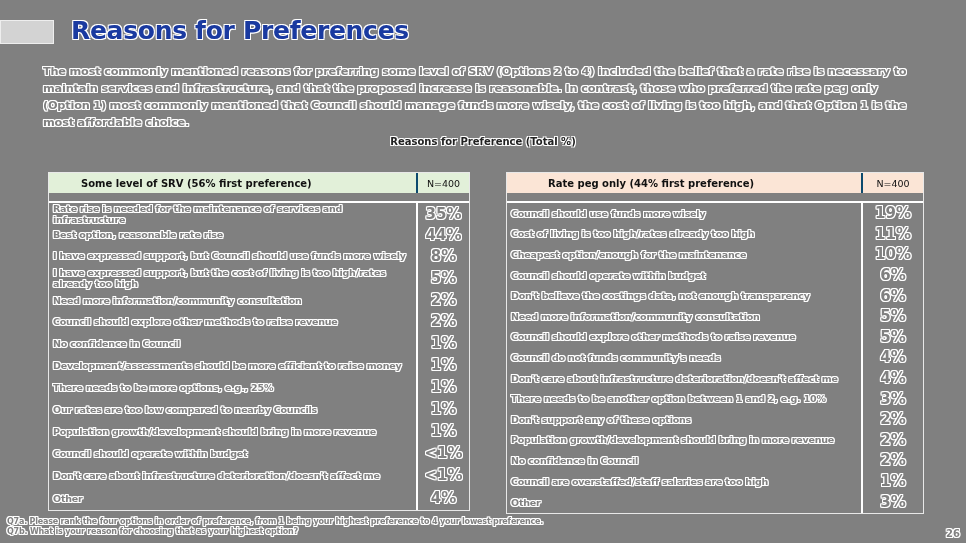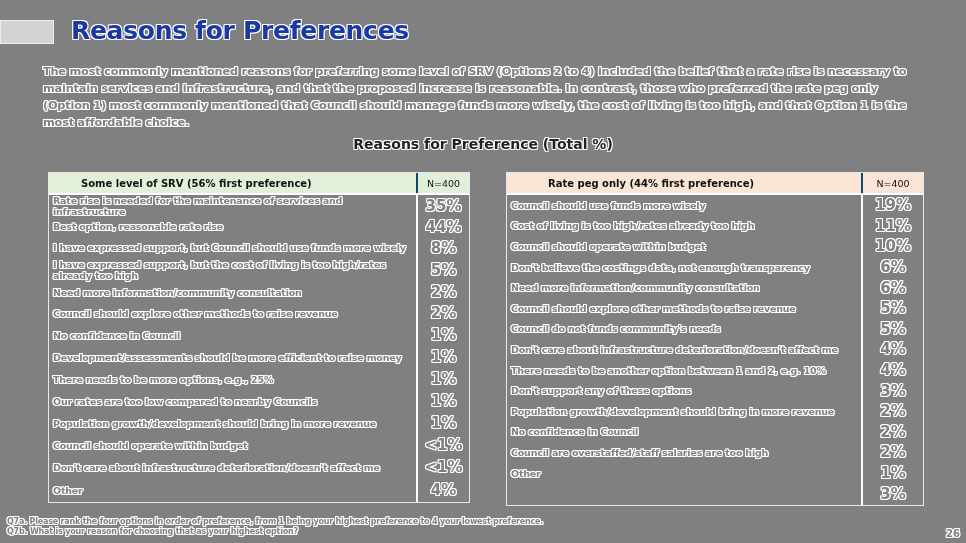--- a/index.html
+++ b/index.html
@@ -37,21 +37,21 @@
       position: absolute; left: 43px; top: 63px;
       width: 880px;
       font-size: 11.3px;
       line-height: 17px;
       font-weight: bold;
       letter-spacing: -0.2px;
     }
     .chart-title {
       position: absolute; left: 0; width: 966px; top: 136px;
       text-align: center;
-      font-size: 14px; font-weight: bold;
+      font-size: 10px; font-weight: bold;
       color: #222;
       text-shadow:
         -1px -1px 0 #fff, 1px -1px 0 #fff, -1px 1px 0 #fff, 1px 1px 0 #fff;
     }
     .tbl {
       position: absolute;
       top: 172px;
       border-collapse: collapse;
       border: 1px solid #e8e8e8;
     }
@@ -65,21 +65,21 @@
     .tbl.left .hdr { background: #e2f0d9; padding-left: 27px; }
     .tbl.right .hdr { background: #fbe5d6; padding-left: 36px; }
     .tbl .hdr .lab { flex: 1; padding-left: 5px; font-weight: bold; }
     .tbl .hdr .n {
       text-align: center; font-size: 9.5px;
       border-left: 2px solid #0c4a6e; height: 100%;
       display: flex; align-items: center; justify-content: center;
     }
     .tbl.left .hdr .n { width: 51px; }
     .tbl.right .hdr .n { width: 60px; }
-    .tbl .body { display: flex; }
+    .tbl .body { display: flex; margin-top: 8px; }
     .tbl .body .col-l { flex: 1; border-top: 2px solid #fff; }
     .tbl .body .col-r { border-left: 2px solid #fff; border-top: 2px solid #fff; }
     .tbl.left .body .col-r { width: 51px; }
     .tbl.right .body .col-r { width: 60px; }
     .row {
       font-size: 9.5px; font-weight: bold;
       padding-left: 4px;
       display: flex; align-items: center;
       letter-spacing: -0.2px;
     }
@@ -150,20 +150,21 @@
 
 <div class="tbl right">
   <div class="hdr">
     <div class="lab">Rate peg only (44% first preference)</div>
     <div class="n">N=400</div>
   </div>
   <div class="body" id="peg-body">
     <div class="col-l" id="peg-labels">
         <div class="row outline-text" style="height: 20.6px;">Council should use funds more wisely</div>
         <div class="row outline-text" style="height: 20.6px;">Cost of living is too high/rates already too high</div>
+        <div class="row outline-text" style="height: 20.6px;">Cheapest option/enough for the maintenance</div>
         <div class="row outline-text" style="height: 20.6px;">Council should operate within budget</div>
         <div class="row outline-text" style="height: 20.6px;">Don't believe the costings data, not enough transparency</div>
         <div class="row outline-text" style="height: 20.6px;">Need more information/community consultation</div>
         <div class="row outline-text" style="height: 20.6px;">Council should explore other methods to raise revenue</div>
         <div class="row outline-text" style="height: 20.6px;">Council do not funds community's needs</div>
         <div class="row outline-text" style="height: 20.6px;">Don't care about infrastructure deterioration/doesn't affect me</div>
         <div class="row outline-text" style="height: 20.6px;">There needs to be another option between 1 and 2, e.g. 10%</div>
         <div class="row outline-text" style="height: 20.6px;">Don't support any of these options</div>
         <div class="row outline-text" style="height: 20.6px;">Population growth/development should bring in more revenue</div>
         <div class="row outline-text" style="height: 20.6px;">No confidence in Council</div>

